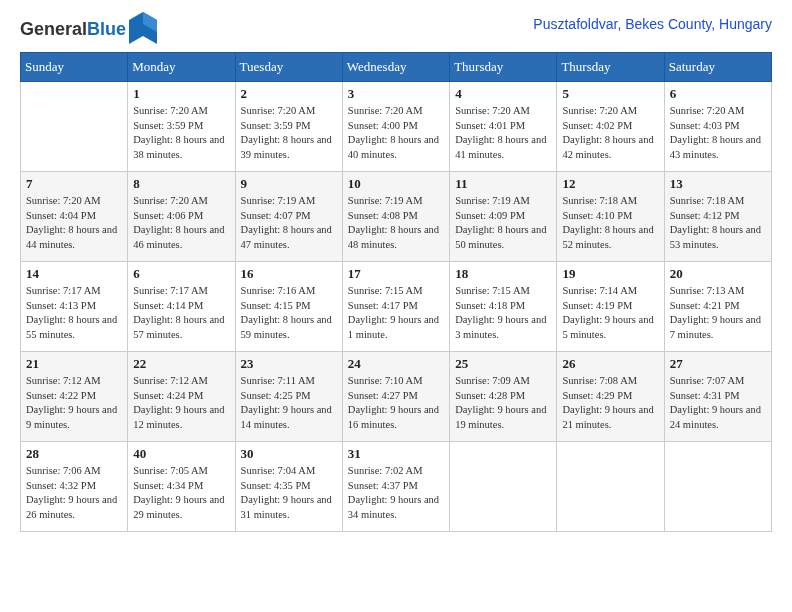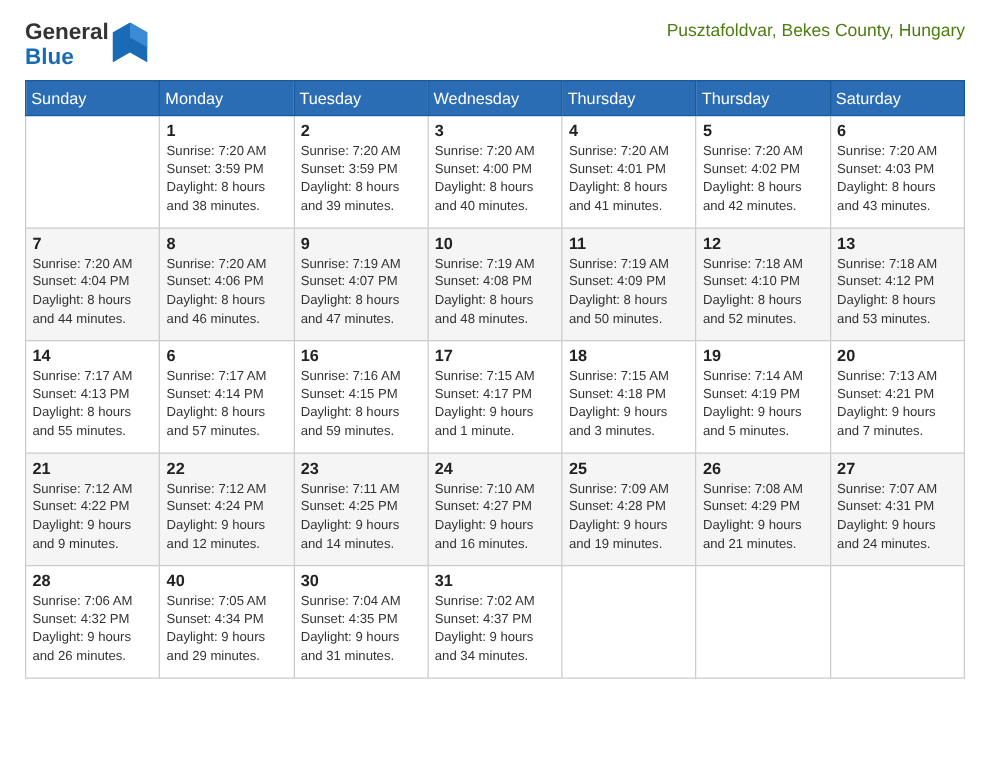--- a/index.html
+++ b/index.html
@@ -15,21 +15,21 @@
       justify-content: space-between;
       align-items: flex-start;
       margin-bottom: 8px;
     }
     .logo {
       display: flex;
       align-items: center;
     }
     .logo-text {
       display: flex;
-      flex-direction: column;
+      flex-direction: row;
       line-height: 1.1;
     }
     .logo-general {
       font-size: 18px;
       font-weight: bold;
       color: #333;
     }
     .logo-blue {
       font-size: 18px;
       font-weight: bold;
@@ -38,26 +38,27 @@
     .title-section {
       text-align: right;
     }
     .month-title {
       font-size: 32px;
       font-weight: normal;
       color: #222;
     }
     .location {
       font-size: 14px;
-      color: #4d7c0f;
+      color: #1d4ed8;
     }
     .calendar {
       width: 100%;
       border-collapse: collapse;
       font-size: 11px;
+      font-family: Liberation Serif, serif;
     }
     .calendar thead th {
       background: #2a6db5;
       color: #fff;
       padding: 6px 4px;
       text-align: left;
       font-weight: normal;
       font-size: 13px;
       border: 1px solid #1a5a9a;
     }

